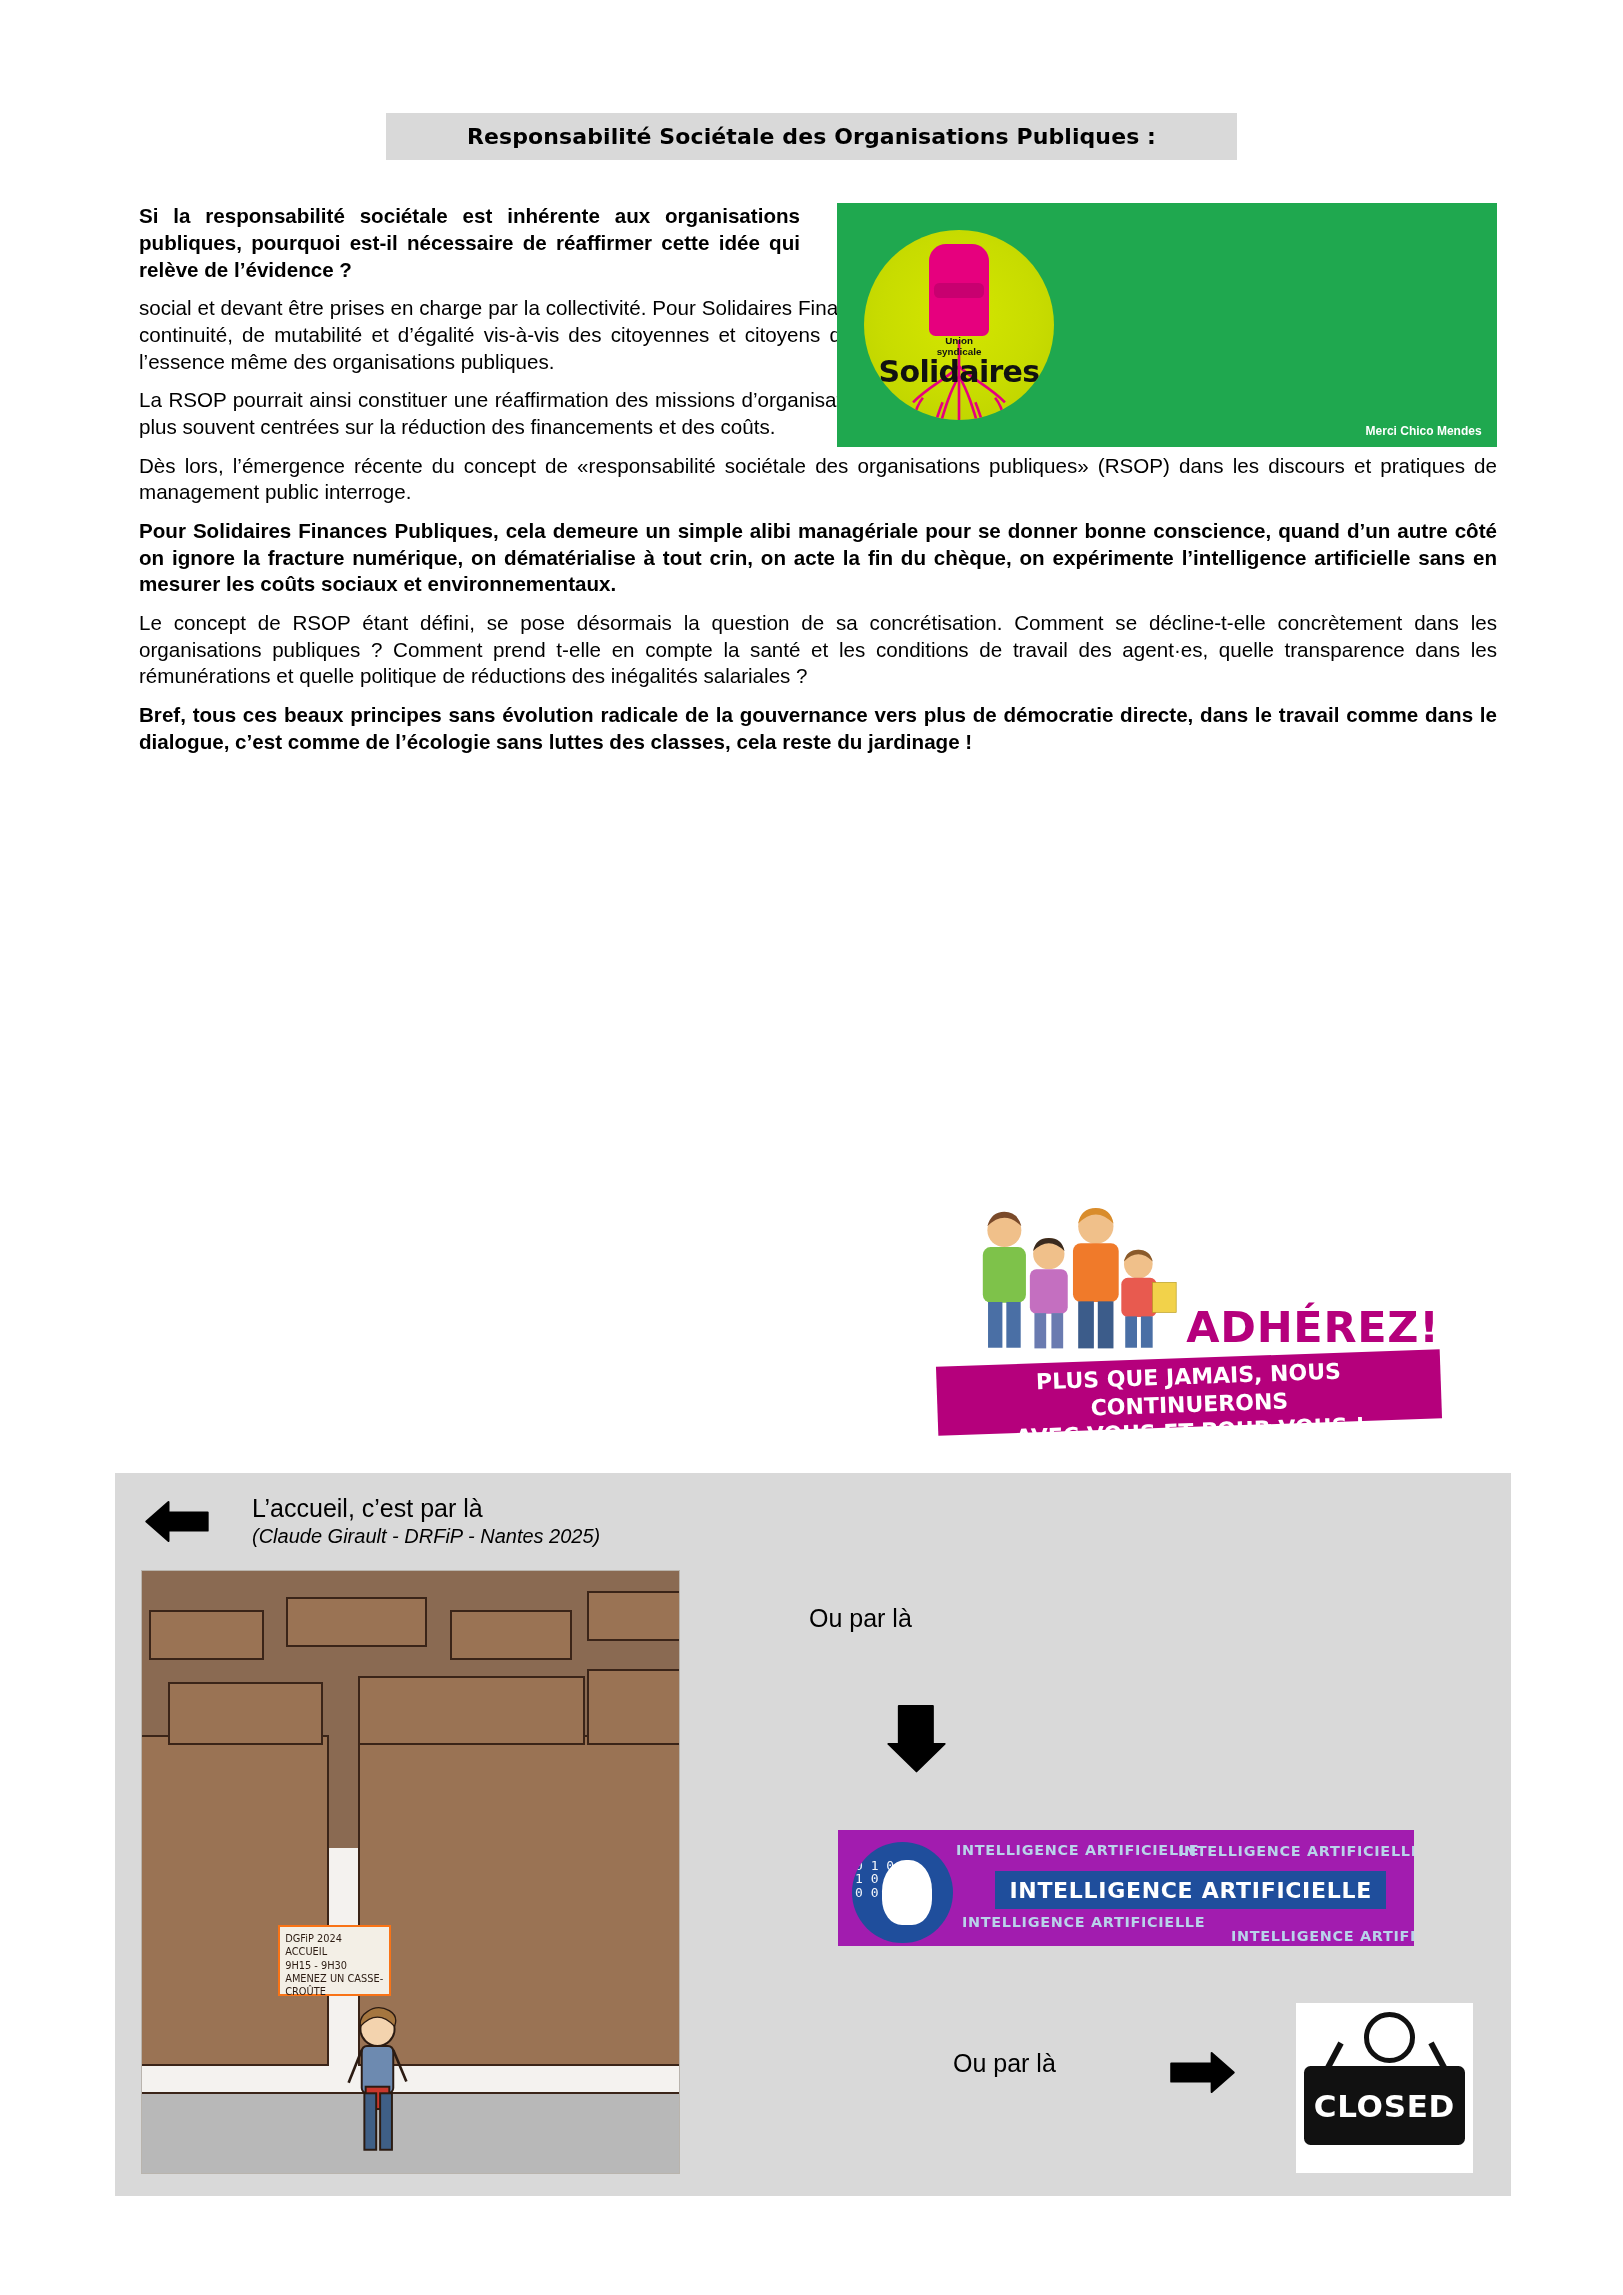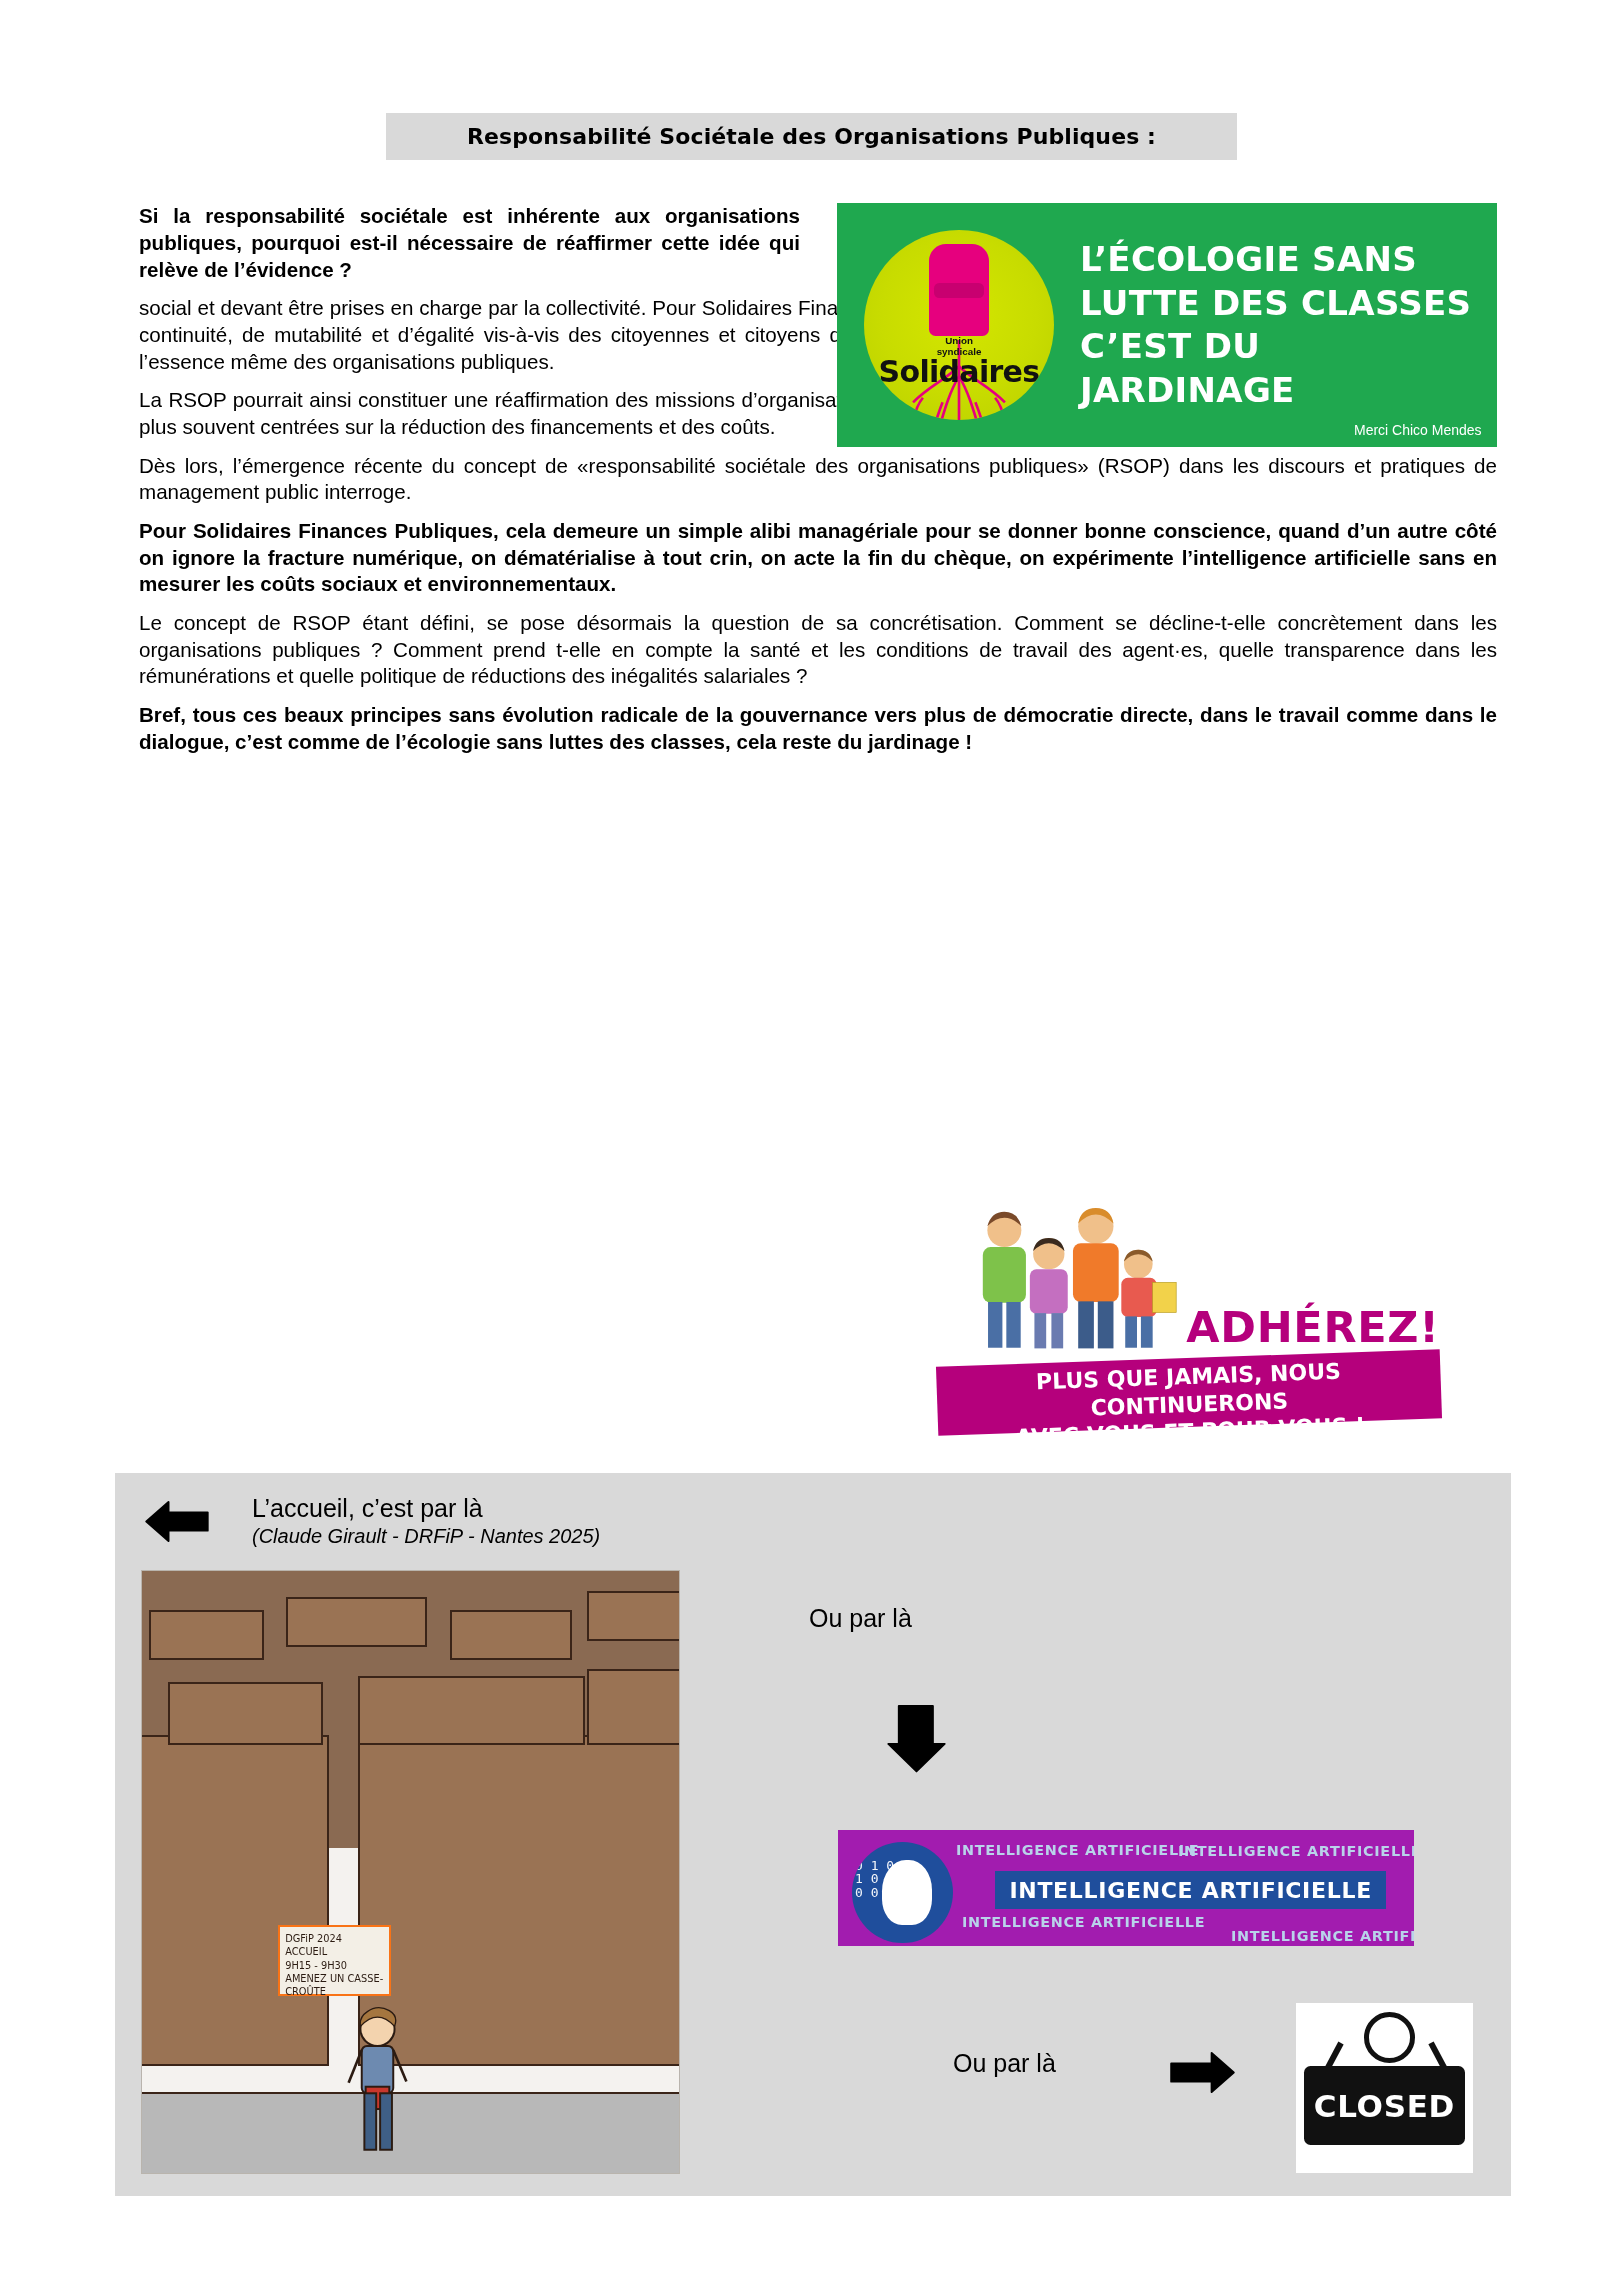--- a/index.html
+++ b/index.html
@@ -147,21 +147,22 @@
     font-size: 34px;
     line-height: 1.28;
     letter-spacing: 0.3px;
   }
   .slogan .l2 { }
   .credit {
     position: absolute;
     right: 14.4px;
     bottom: 7.9px;
     color: #ffffff;
-    font-size: 14px;
+    font-size: 12px;
+    font-weight: bold;
   }
 
   
   .adherez {
     position: absolute;
     left: 929px;
     top: 1204px;
     width: 517px;
     height: 236px;
   }
@@ -433,25 +434,20 @@
               <path d="M115 60 L115 155"></path>
               <path d="M60 88 C50 100, 45 118, 42 140"></path>
               <path d="M170 88 C180 100, 185 118, 188 140"></path>
               <path d="M90 95 C82 115, 78 130, 72 150"></path>
               <path d="M140 95 C148 115, 152 130, 158 150"></path>
             </g>
           </svg>
           <div class="sol-fist"></div>
           <div class="sol-union">Union<br>syndicale</div>
           <div class="sol-word">Solidaires</div>
-        </div>
-        <div class="slogan">
-          <div>L’ÉCOLOGIE SANS</div>
-          <div class="l2">LUTTE DES CLASSES</div>
-          <div>C’EST DU JARDINAGE</div>
         </div>
         <div class="credit">Merci Chico Mendes</div>
       </div>
 
       <div class="intro-left">
         <p class="bold">Si la responsabilité sociétale est inhérente aux organisations publiques, pourquoi est-il nécessaire de réaffirmer cette idée qui relève de l’évidence ?</p>
       </div>
     </div>
 
     <p>social et devant être prises en charge par la collectivité. Pour Solidaires Finances Publiques, de par leur mission d’intérêt général et des principes de continuité, de mutabilité et d’égalité vis-à-vis des citoyennes et citoyens qui sous-tendent le service public, la responsabilité sociétale constitue l’essence même des organisations publiques.</p>

